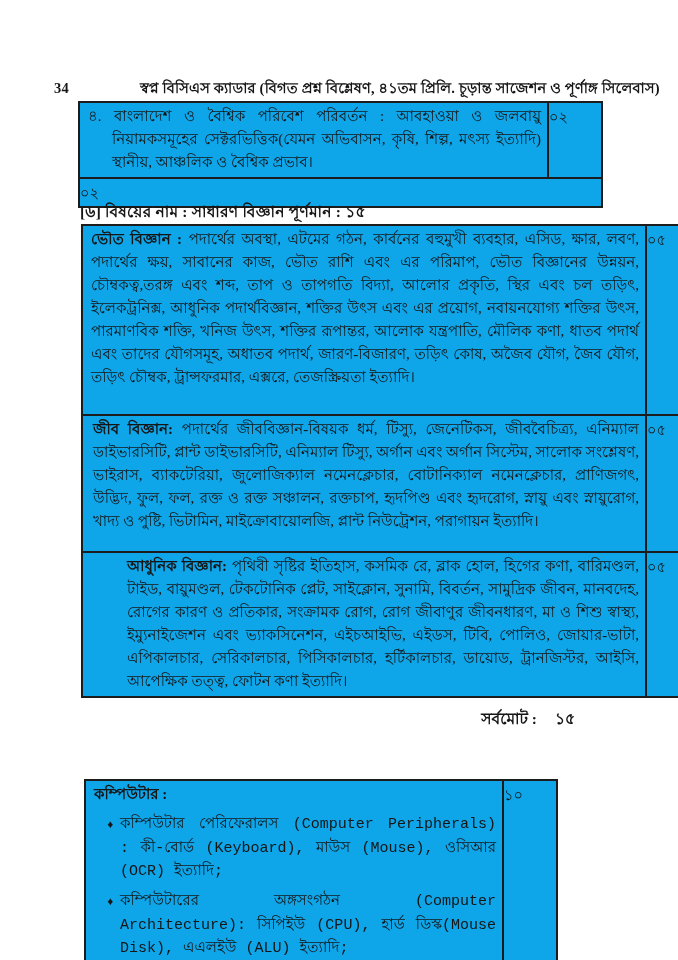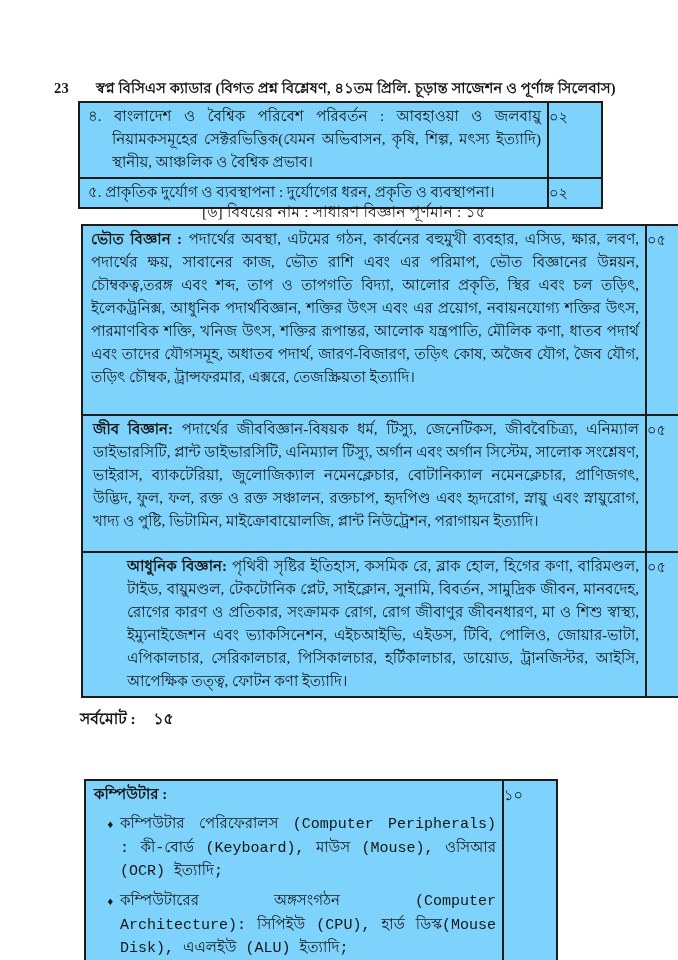--- a/index.html
+++ b/index.html
@@ -9,24 +9,24 @@
     position:relative; overflow:hidden;
   }
   .sheet { position:absolute; inset:0; }
 
   .header-line {
     position:absolute; top:77px; left:54px; width:548px;
     display:flex; align-items:baseline;
     font-size:14.5px; font-weight:bold; letter-spacing:0.2px;
   }
   .page-num { width:42px; flex:0 0 auto; }
-  .book-title { flex:1; text-align:left; white-space:nowrap; }
+  .book-title { flex:1; text-align:left; white-space:nowrap;margin-left:44px; }
 
   .tbl {
-    position:absolute; border:2px solid #1c1c1c; background:#7dd3fc;
+    position:absolute; border:2px solid #1c1c1c; background:#0ea5e9;
     box-sizing:border-box;
   }
   .tbl-1 { top:101px;  left:78px; width:525px; }
   .tbl-2 { top:224px;  left:81px; width:620px; }
   .tbl-3 { top:779px;  left:84px; width:474px; }
 
   .trow { display:flex; border-top:2px solid #1c1c1c; }
   .trow:first-child { border-top:none; }
 
   .cell-main {
@@ -43,62 +43,56 @@
   .lead { font-weight:bold; }
 
   .h-row4  { min-height:64px; }
   .h-row5  { min-height:22px; }
   .h-phys  { min-height:188px; }
   .h-bio   { min-height:135px;padding-left:10px; }
   .h-mod   { min-height:139px;padding-left:44px; }
   .h-comp  { min-height:106px; }
 
   .section-heading {
-    position:absolute; left:80px; width:528px; text-align:center;
-    font-size:15.5px; font-weight:normal; letter-spacing:0.2px;
+    position:absolute; left:80px; width:528px; 
+    font-size:15.5px; font-weight:bold; letter-spacing:0.2px;
   }
   .heading-6 { top:200px; }
   .heading-7 { top:749px; }
 
   .total-line {
     position:absolute; top:707px; left:80px; width:495px;
-    text-align:left; font-size:15.5px; font-weight:bold;
+    text-align:right; font-size:15.5px; font-weight:bold;
   }
   .total-line .tv { display:inline-block; margin-left:14px; }
 
   .bullet-item { padding-left:26px; text-indent:-13px; margin-top:7px;font-family:Liberation Mono, monospace; }
   .bullet-glyph { font-size:11px; display:inline-block; width:13px; text-indent:0; }
 </style>
 </head>
 <body>
 
 <div class="sheet">
 
   <div class="header-line">
-    <span class="page-num">23</span>
+    <span class="page-num">34</span>
     <span class="book-title">স্বপ্ন বিসিএস ক্যাডার (বিগত প্রশ্ন বিশ্লেষণ, ৪১তম প্রিলি. চূড়ান্ত সাজেশন ও পূর্ণাঙ্গ সিলেবাস)</span>
   </div>
 
   <div class="tbl tbl-1">
     <div class="trow">
       <div class="cell-main h-row4">
         <div class="hang">
           <span class="num">৪.</span>
           <span>বাংলাদেশ ও বৈশ্বিক পরিবেশ পরিবর্তন : আবহাওয়া ও জলবায়ু নিয়ামকসমূহের সেক্টরভিত্তিক(যেমন অভিবাসন, কৃষি, শিল্প, মৎস্য ইত্যাদি) স্থানীয়, আঞ্চলিক ও বৈশ্বিক প্রভাব।</span>
         </div>
       </div>
       <div class="cell-marks">০২</div>
     </div>
     <div class="trow">
-      <div class="cell-main h-row5">
-        <div class="hang">
-          <span class="num">৫.</span>
-          <span>প্রাকৃতিক দুর্যোগ ও ব্যবস্থাপনা : দুর্যোগের ধরন, প্রকৃতি ও ব্যবস্থাপনা।</span>
-        </div>
-      </div>
       <div class="cell-marks">০২</div>
     </div>
   </div>
 
   <div class="section-heading heading-6">[৬]  বিষয়ের নাম : সাধারণ বিজ্ঞান পূর্ণমান : ১৫</div>
 
   <div class="tbl tbl-2">
     <div class="trow">
       <div class="cell-main h-phys">
         <span class="lead">ভৌত বিজ্ঞান :</span>

